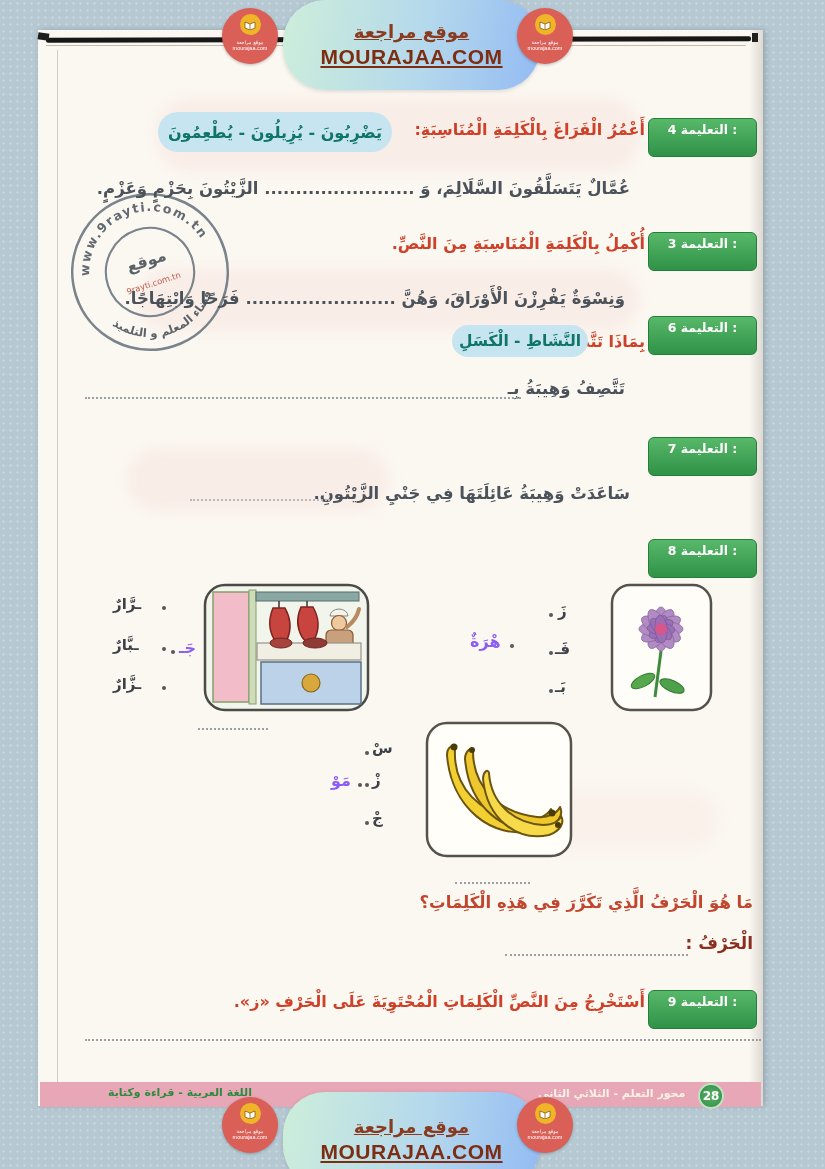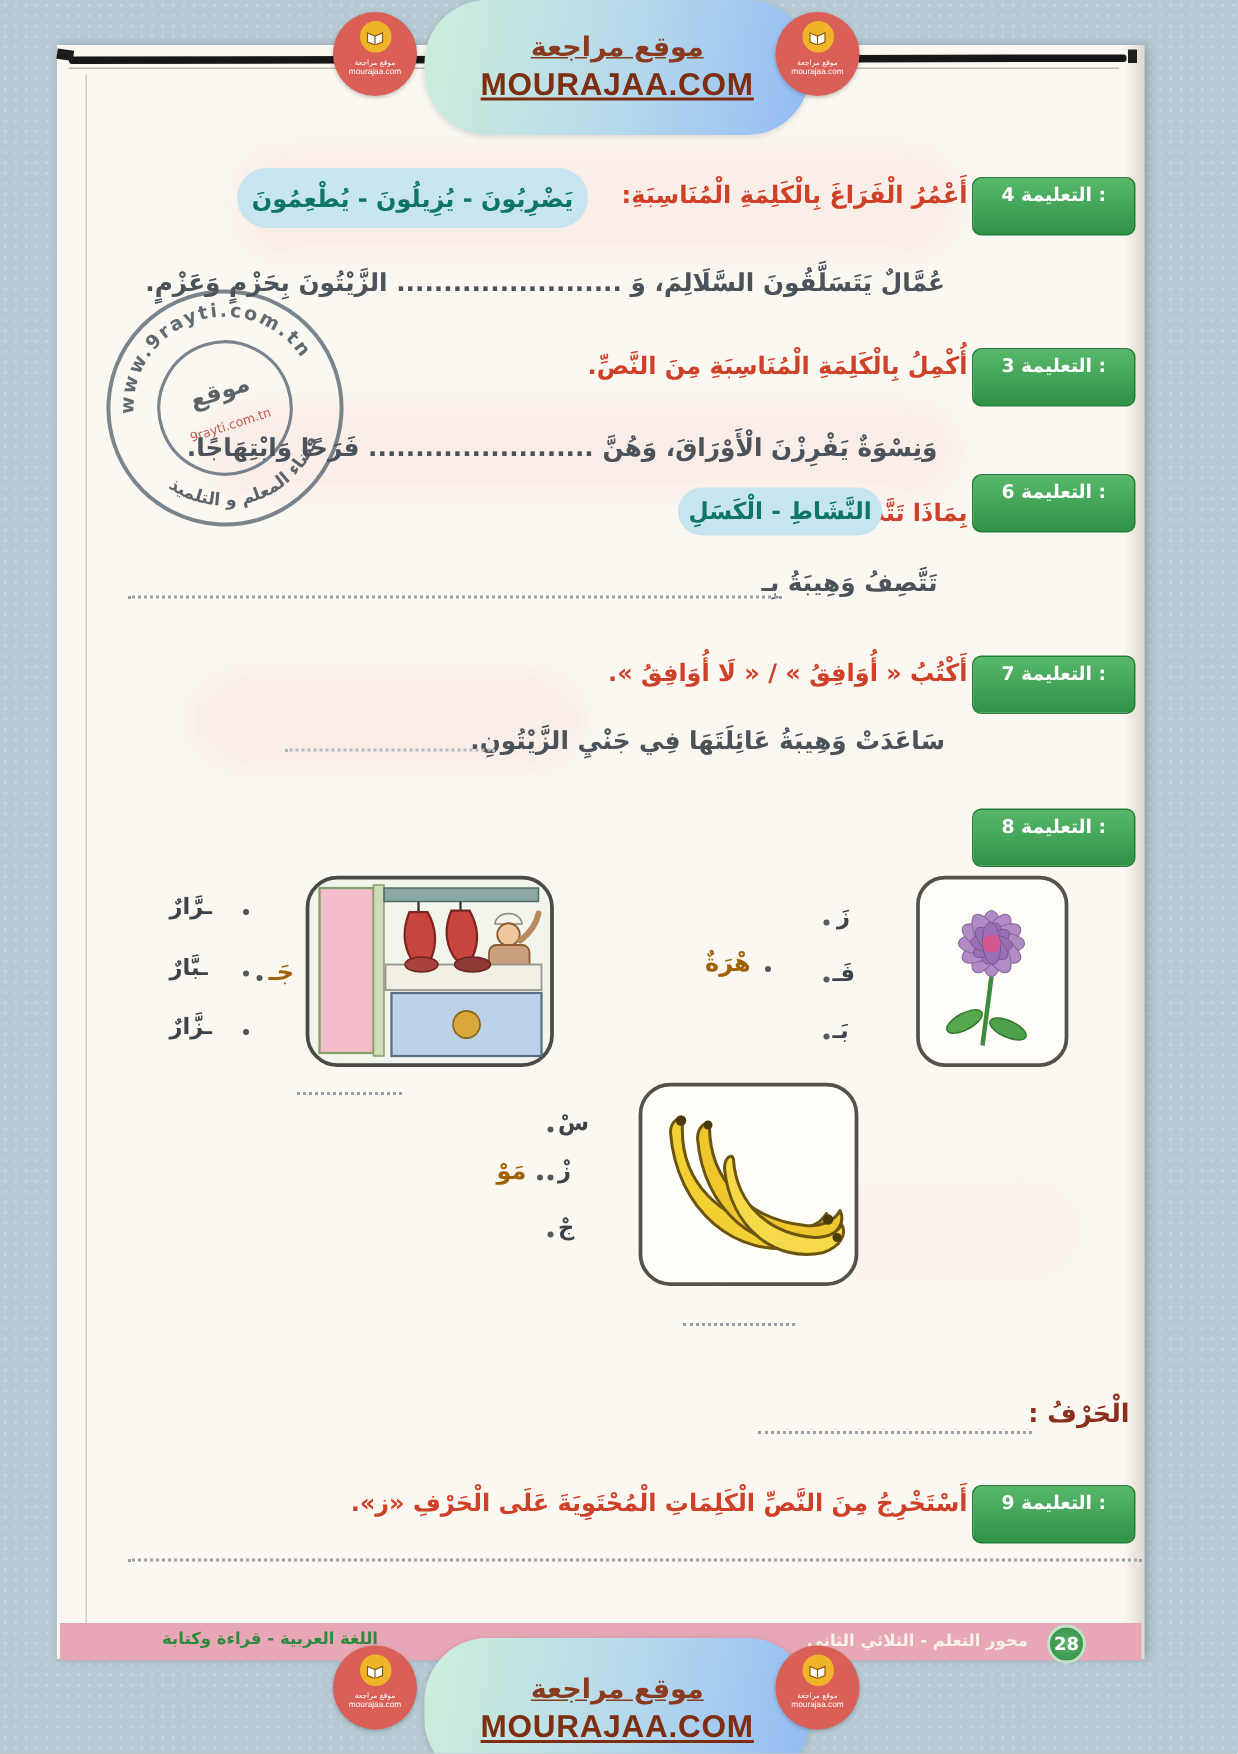--- a/index.html
+++ b/index.html
@@ -42,21 +42,21 @@
   .badge{ position:absolute; left:610px; width:109px; height:39px; border-radius:6px;
     background:linear-gradient(#58b86a,#2f9247); border:1px solid #23803a;
     color:#fff; font-size:12.5px; font-weight:bold; text-align:center; line-height:21px; }
   .instr{ position:absolute; right:118px; font-size:16px; font-weight:bold; color:#cf4028; line-height:24px; }
   .sentence{ position:absolute; font-size:16.5px; font-weight:bold; color:#4b525a; line-height:28px; }
   .pill{ position:absolute; background:#c6e5f0; border-radius:20px;
     display:flex; align-items:center; justify-content:center;
     color:#0f7568; font-weight:bold; }
   .dotline{ position:absolute; height:1px; border-bottom:2px dotted #98a0a8; }
   .optxt{ position:absolute; font-size:15px; font-weight:bold; color:#3c4248; }
-  .frag{ position:absolute; font-size:16px; font-weight:bold; color:#a16207; }
+  .frag{ position:absolute; font-size:16px; font-weight:bold; color:#8b5cf6; }
   .mdot{ position:absolute; width:4px; height:4px; border-radius:50%; background:#55585c; }
   .img-frame{ position:absolute; }
 
   .quest{ position:absolute; right:10px; font-size:16.5px; font-weight:bold; color:#c2452e; }
   .ansl{ position:absolute; right:10px; font-size:17px; font-weight:bold; color:#8a2f1e; }
 
   
   .pfoot{ position:absolute; left:2px; top:1052px; width:721px; height:25px; background:#e8a7b6; }
   .pfoot-left{ position:absolute; left:68px; top:4px; font-size:11px; font-weight:bold; color:#2e8b3e; filter:blur(.4px);text-align:center; }
   .pfoot-right{ position:absolute; left:498px; top:5px; font-size:11px; font-weight:bold; color:#f7f2e6; filter:blur(.4px); }
@@ -111,21 +111,20 @@
     <div class="instr ar" style="top:202px;">أُكْمِلُ بِالْكَلِمَةِ الْمُنَاسِبَةِ مِنَ النَّصِّ.</div>
     <div class="sentence ar" style="right:138px;top:255px;text-align:right;">وَنِسْوَةٌ يَفْرِزْنَ الْأَوْرَاقَ، وَهُنَّ ........................ فَرَحًا وَابْتِهَاجًا.</div>
 
     <div class="badge" style="top:286px;">التعليمة 6 :</div>
     <div class="instr ar" style="top:300px;">بِمَاذَا تَتَّصِفُ وَهِيبَةُ ؟</div>
     <div class="pill ar" style="left:414px;top:295px;width:136px;height:32px;font-size:15.5px;border-radius:16px;">النَّشَاطِ - الْكَسَلِ</div>
     <div class="sentence ar" style="right:138px;top:345px;">تَتَّصِفُ وَهِيبَةُ بِـ</div>
     <div class="dotline" style="left:47px;top:367px;width:436px;"></div>
 
     <div class="badge" style="top:407px;">التعليمة 7 :</div>
-    <div class="instr ar" style="top:407px;">أَكْتُبُ « أُوَافِقُ » / « لَا أُوَافِقُ ».</div>
     <div class="sentence ar" style="right:133px;top:450px;">سَاعَدَتْ وَهِيبَةُ عَائِلَتَهَا فِي جَنْيِ الزَّيْتُونِ.</div>
     <div class="dotline" style="left:152px;top:469px;width:140px;border-bottom-color:#b3b8be;"></div>
 
     <div class="badge" style="top:493px;margin-top:16px;">التعليمة 8 :</div>
 
     <div class="optxt ar" style="left:75px;top:565px;">ـرَّارٌ</div>
     <div class="mdot" style="left:124px;top:576px;"></div>
     <div class="optxt ar" style="left:75px;top:606px;">ـبَّارٌ</div>
     <div class="mdot" style="left:124px;top:617px;"></div>
     <div class="optxt ar" style="left:75px;top:645px;">ـزَّارٌ</div>
@@ -204,20 +203,21 @@
       <path d="M44,22 C44,58 70,84 108,88 C120,89 128,84 131,78 C135,86 129,95 116,99 C76,108 40,78 36,30 C36,22 43,17 44,22 Z" fill="#edc72c" stroke="#6b5410" stroke-width="2" stroke-linejoin="round" transform="translate(4,8)"></path>
       <path d="M62,30 C64,60 86,80 116,82 C126,82 132,78 134,73 C138,80 133,88 122,92 C90,99 60,76 56,36 C56,29 61,25 62,30 Z" fill="#f6da49 " stroke="#6b5410" stroke-width="2" stroke-linejoin="round" transform="translate(2,22)"></path>
       <circle cx="29" cy="26" r="3.5" fill="#4a3c0a"></circle>
       <circle cx="47" cy="29" r="3" fill="#4a3c0a"></circle>
       <circle cx="127" cy="92" r="3.5" fill="#4a3c0a"></circle>
       <circle cx="133" cy="104" r="3" fill="#4a3c0a"></circle>
     </svg>
 
     <div class="dotline" style="left:417px;top:852px;width:75px;"></div>
 
+    <div class="quest ar" style="top:863px;">مَا هُوَ الْحَرْفُ الَّذِي تَكَرَّرَ فِي هَذِهِ الْكَلِمَاتِ؟</div>
     <div class="ansl ar" style="top:903px;">الْحَرْفُ :</div>
     <div class="dotline" style="left:467px;top:924px;width:183px;"></div>
 
     <div class="badge" style="top:960px;">التعليمة 9 :</div>
     <div class="instr ar" style="top:960px;">أَسْتَخْرِجُ مِنَ النَّصِّ الْكَلِمَاتِ الْمُحْتَوِيَةَ عَلَى الْحَرْفِ «ز».</div>
     <div class="dotline" style="left:47px;top:1009px;width:676px;"></div>
 
     <div class="pfoot">
       <div class="pfoot-left ar">اللغة العربية - قراءة وكتابة</div>
       <div class="pfoot-right ar">محور التعلم - الثلاثي الثاني</div>

